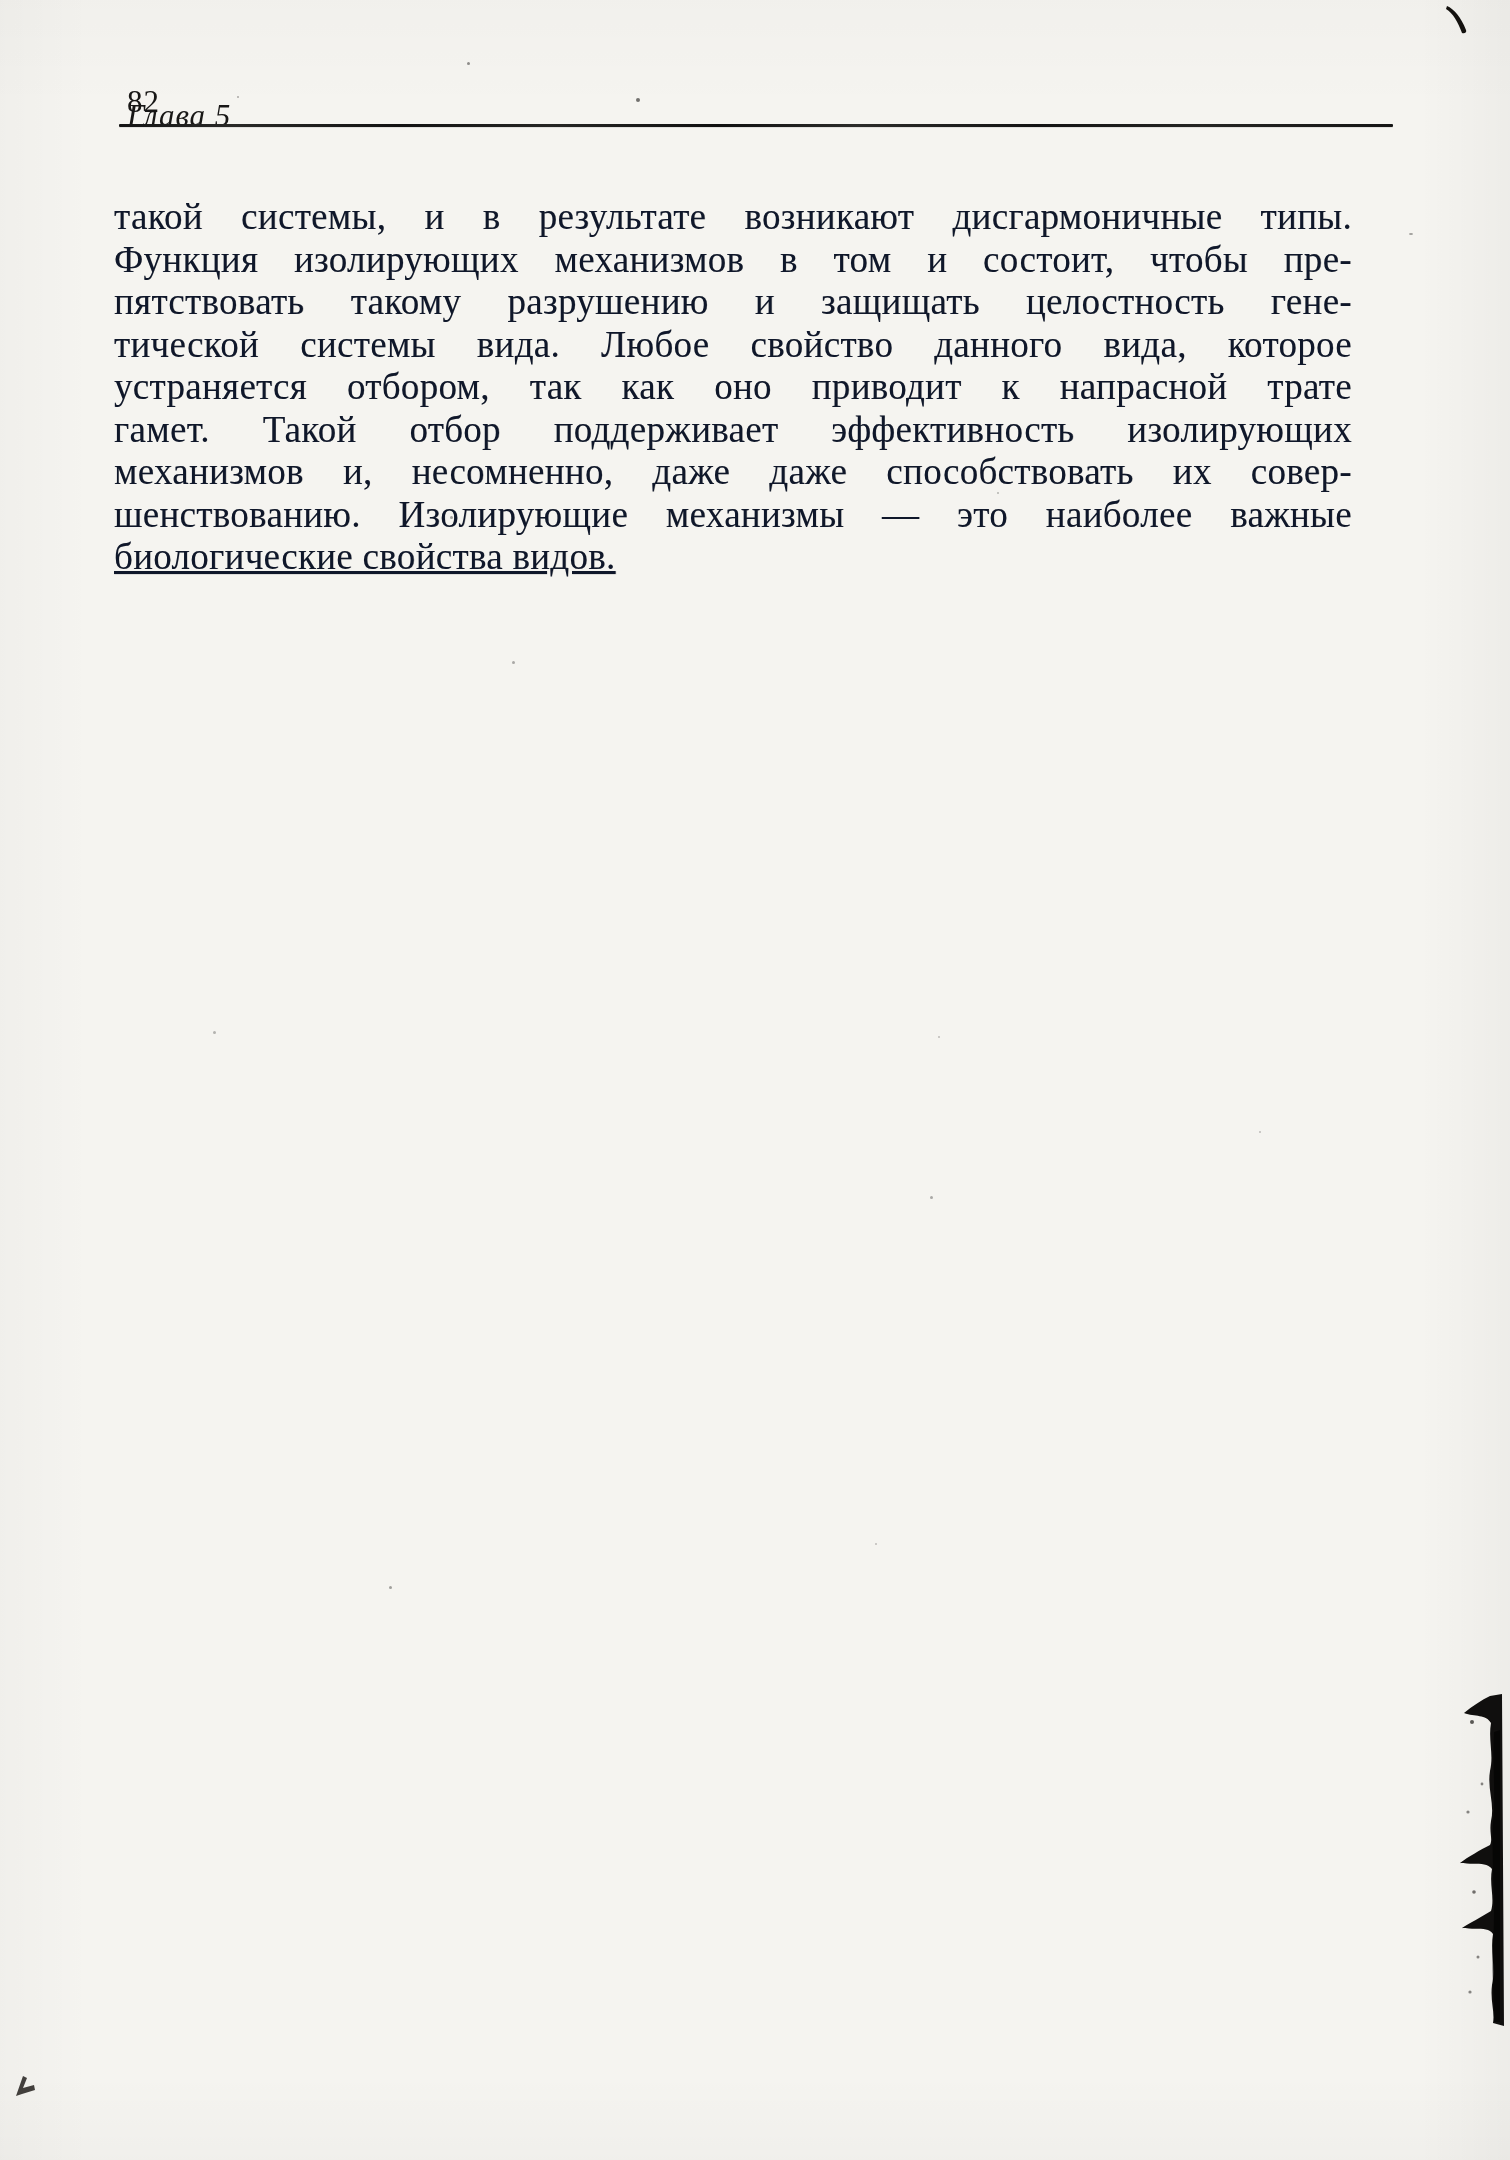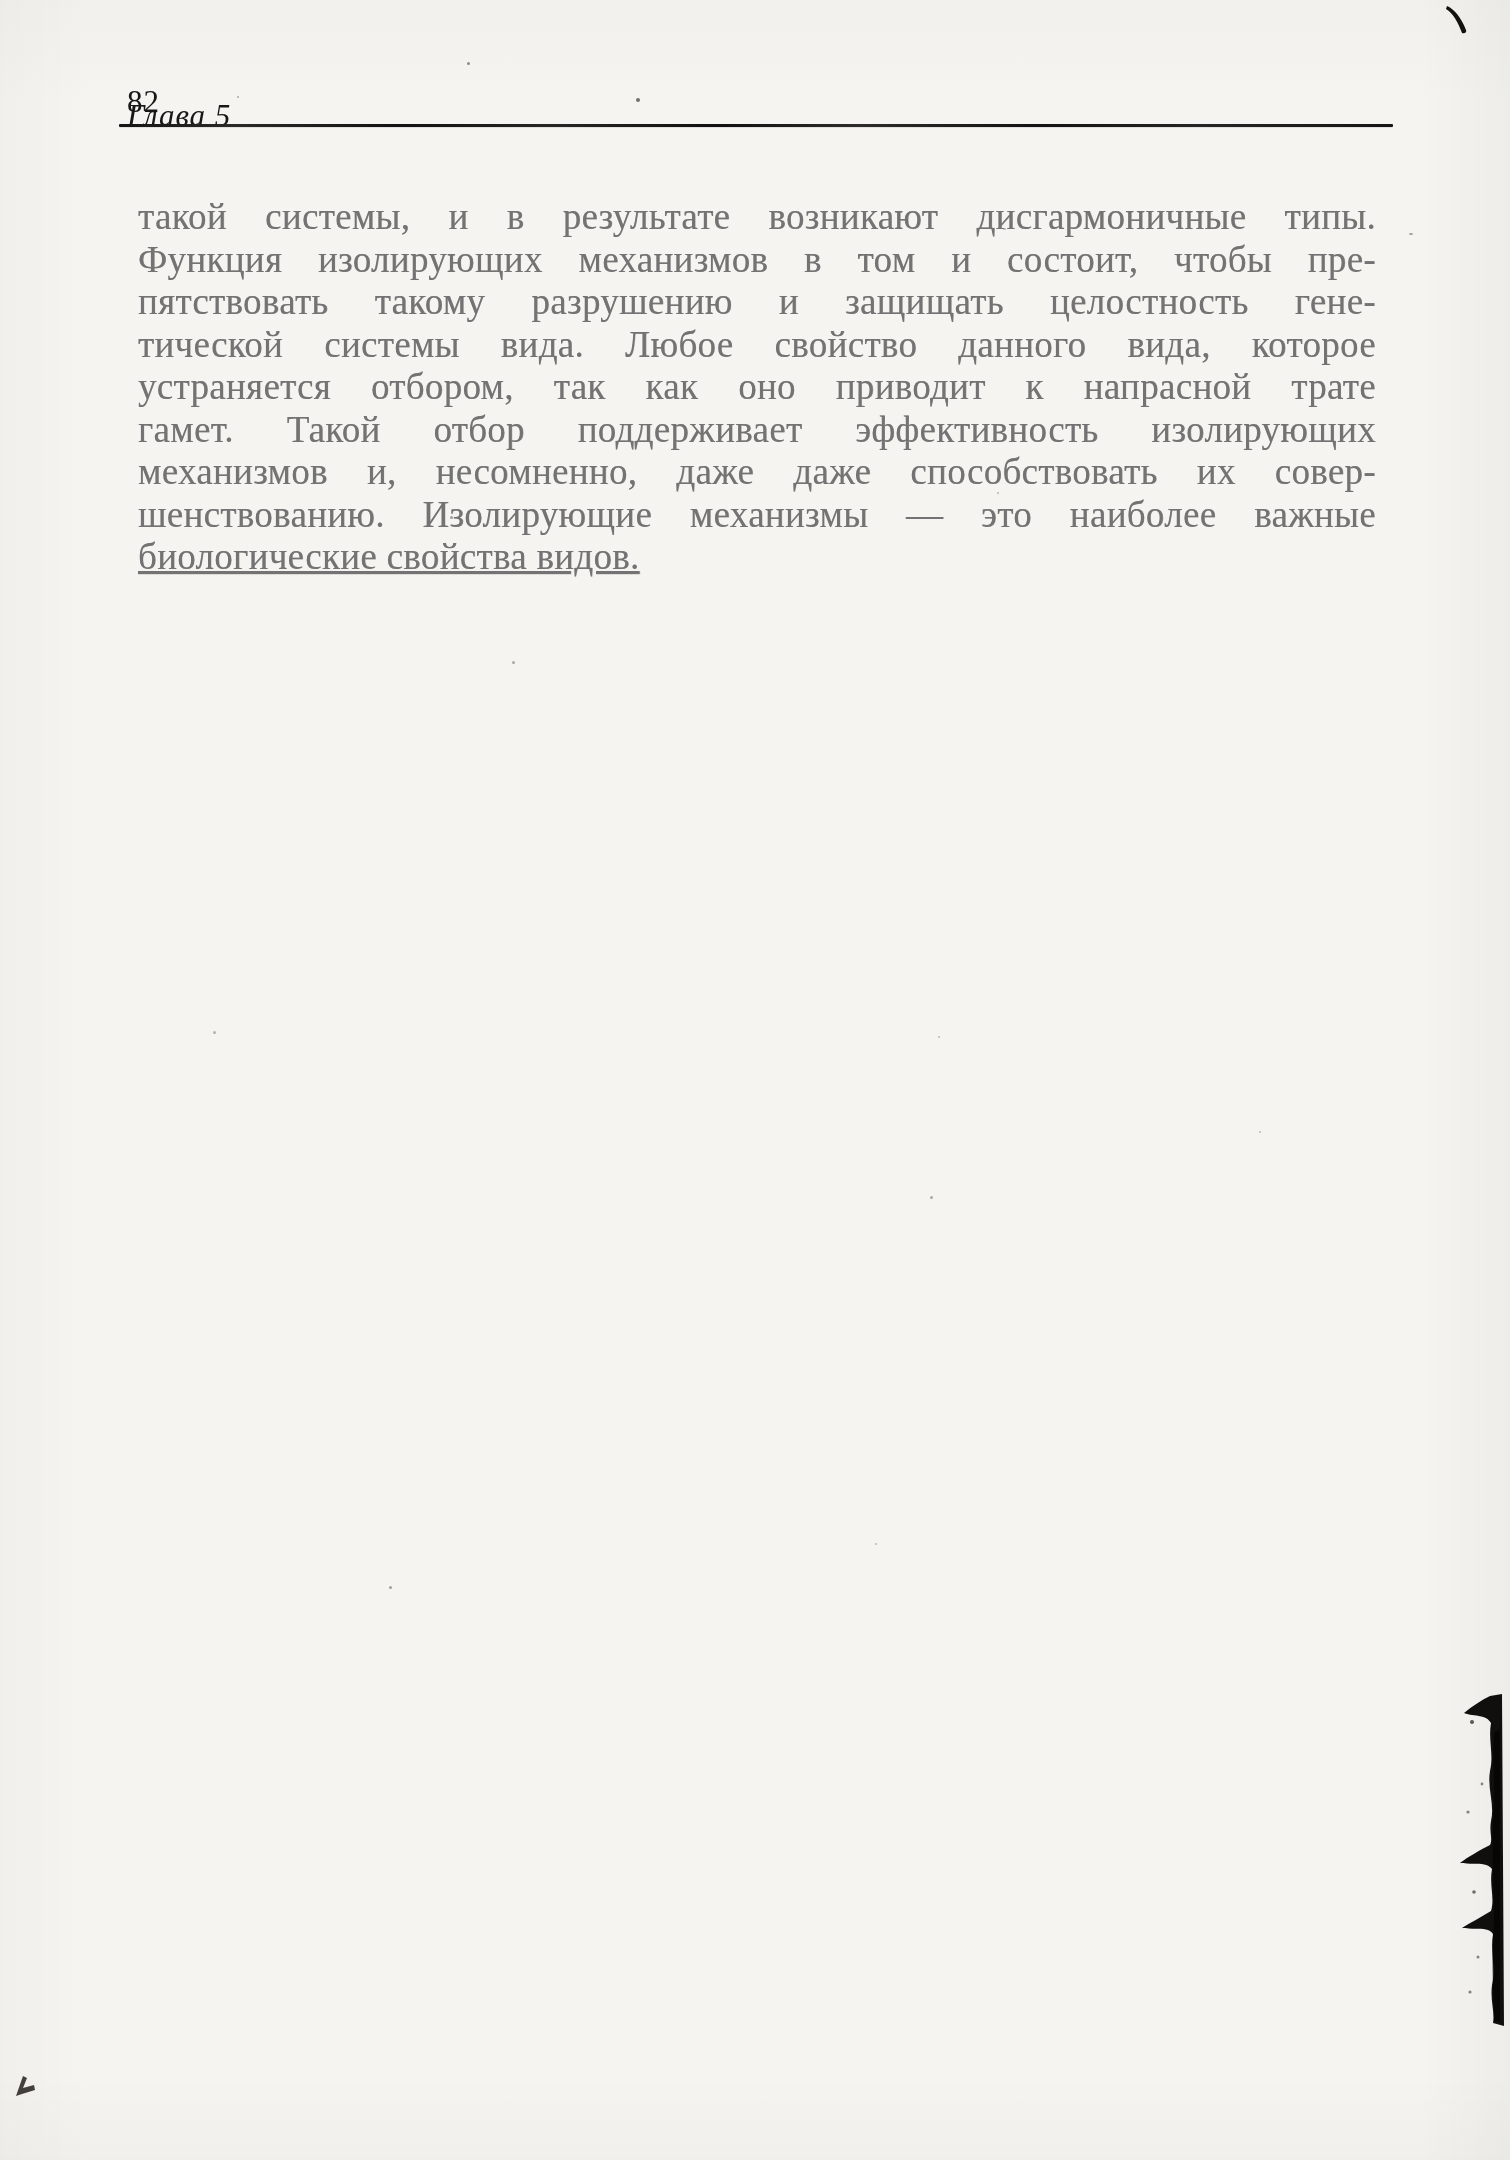--- a/index.html
+++ b/index.html
@@ -39,26 +39,26 @@
     width: 1274px; height: 3px;
     border-radius: 1px;
     background: linear-gradient(90deg,
       #141414 0%, #2a2a28 9%, #121212 22%, #262624 34%,
       #101010 47%, #2c2c2a 58%, #131313 72%, #252523 85%, #151515 100%);
     box-shadow: 0 1px 0 rgba(0,0,0,0.08);
   }
 
   .body-text {
     position: absolute;
-    left: 138px; top: 196px;
+    left: 114px; top: 196px;
     width: 1238px;
     font-size: 37px;
     line-height: 42.5px;
     letter-spacing: 0.3px;
-    color: #737373;
+    color: #0f172a;
     text-shadow: 0.3px 0.3px 0 rgba(20,20,20,0.35);
   }
   .body-line {
     text-align: justify;
     text-align-last: justify;
     white-space: normal;
   }
   .body-line.last-line {
     text-align-last: left;
     text-decoration: underline;

